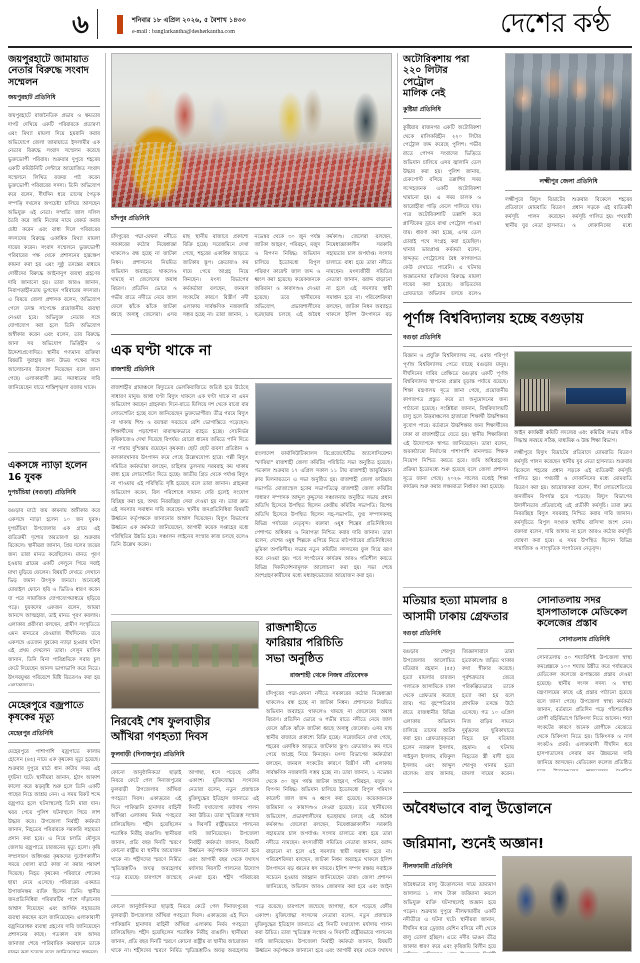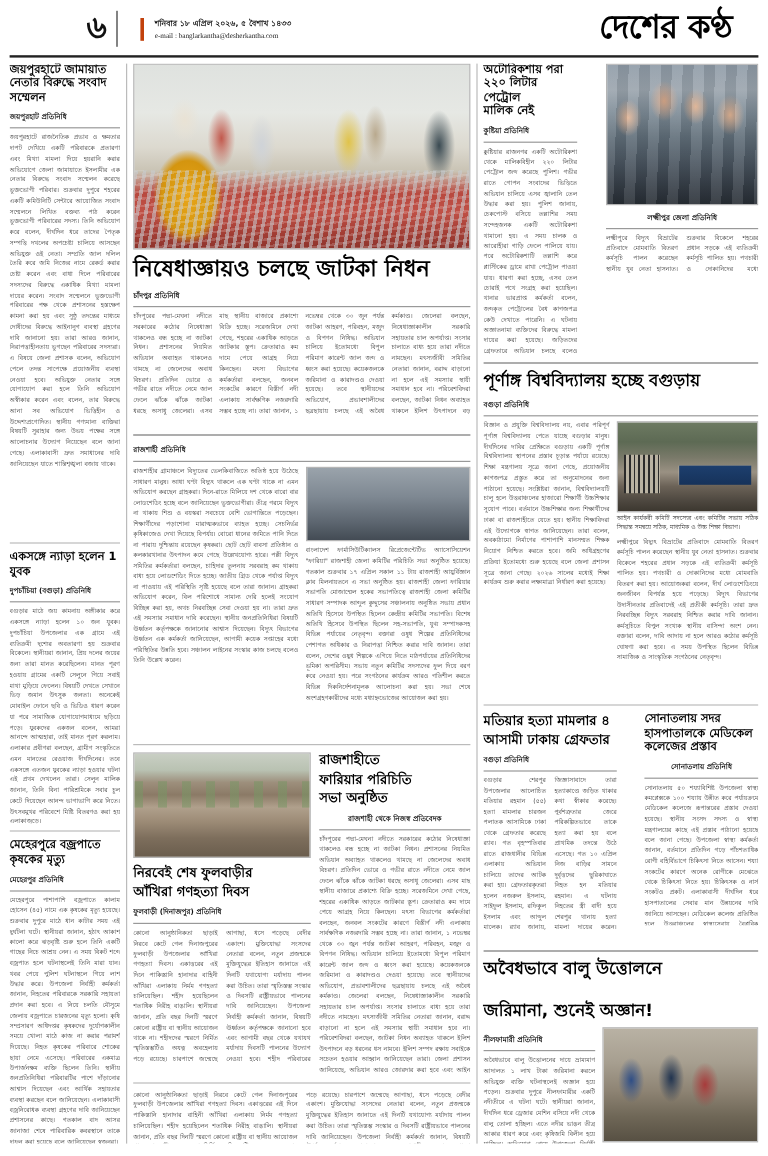--- a/index.html
+++ b/index.html
@@ -29,30 +29,30 @@
     line-height: 1;
     padding-right: 8px;
   }
   .mh-rule { width: 1px; height: 30px; background: #333; margin-right: 9px; }
   .mh-title {
     font-size: 27px; font-weight: bold; color: #000;
     font-family: "DejaVu Sans", sans-serif;
     letter-spacing: -0.5px; line-height: 1;
   }
   .mh-meta {
-    border-left: 3px solid #c2410c;
+    border-left: 6px solid #c2410c;
     margin-left: 10px; padding-left: 9px;
     display: flex; flex-direction: column; justify-content: center;
     gap: 2px;
   }
   .mh-date { font-size: 6.5px; color: #111; font-family: "DejaVu Sans", sans-serif; font-weight: bold; white-space: nowrap;}
   .mh-email { font-size: 6px; color: #222; font-family: "Liberation Serif", serif; white-space: nowrap;}
   .mh-spacer { flex: 1 1 auto; }
   .mh-logo {
-    font-size: 27px; font-weight: bold; color: #000;
+    font-size: 27px; font-weight: normal; color: #000;
     font-family: "DejaVu Sans", sans-serif;
     margin-right: 18px; letter-spacing: -0.5px;
   }
   .mast-rule { height: 1.6px; background: #222; margin: 2px 0 5px 0; }
 
   
   .body-grid {
     display: grid;
     grid-template-columns: 97px 1px 291px 1px 234px;
     height: 900px;
@@ -227,21 +227,21 @@
       <div>
         <div class="hl hl-xs">জয়পুরহাটে জামায়াত নেতার বিরুদ্ধে সংবাদ সম্মেলন</div>
         <div class="byline">জয়পুরহাট প্রতিনিধি</div>
         <div class="byline-rule"></div>
         <div class="bodytext" style="height:335px;">জয়পুরহাটে রাজনৈতিক প্রভাব ও ক্ষমতার দাপট দেখিয়ে একটি পরিবারকে প্রতারণা এবং মিথ্যা মামলা দিয়ে হয়রানি করার অভিযোগে জেলা জামায়াতে ইসলামীর এক নেতার বিরুদ্ধে সংবাদ সম্মেলন করেছে ভুক্তভোগী পরিবার। শুক্রবার দুপুরে শহরের একটি কমিউনিটি সেন্টারে আয়োজিত সংবাদ সম্মেলনে লিখিত বক্তব্য পাঠ করেন ভুক্তভোগী পরিবারের সদস্য। তিনি অভিযোগ করে বলেন, দীর্ঘদিন ধরে তাদের পৈতৃক সম্পত্তি দখলের অপচেষ্টা চালিয়ে আসছেন অভিযুক্ত ওই নেতা। সম্প্রতি জাল দলিল তৈরি করে জমি নিজের নামে রেকর্ড করার চেষ্টা করেন এবং বাধা দিলে পরিবারের সদস্যদের বিরুদ্ধে একাধিক মিথ্যা মামলা দায়ের করেন। সংবাদ সম্মেলনে ভুক্তভোগী পরিবারের পক্ষ থেকে প্রশাসনের হস্তক্ষেপ কামনা করা হয় এবং সুষ্ঠু তদন্তের মাধ্যমে দোষীদের বিরুদ্ধে আইনানুগ ব্যবস্থা গ্রহণের দাবি জানানো হয়। তারা আরও জানান, নিরাপত্তাহীনতায় ভুগছেন পরিবারের সদস্যরা। এ বিষয়ে জেলা প্রশাসক বলেন, অভিযোগ পেলে তদন্ত সাপেক্ষে প্রয়োজনীয় ব্যবস্থা নেওয়া হবে। অভিযুক্ত নেতার সঙ্গে যোগাযোগ করা হলে তিনি অভিযোগ অস্বীকার করেন এবং বলেন, তার বিরুদ্ধে আনা সব অভিযোগ ভিত্তিহীন ও উদ্দেশ্যপ্রণোদিত। স্থানীয় গণ্যমান্য ব্যক্তিরা বিষয়টি সুরাহার জন্য উভয় পক্ষের সঙ্গে আলোচনার উদ্যোগ নিয়েছেন বলে জানা গেছে। এলাকাবাসী দ্রুত সমাধানের দাবি জানিয়েছেন যাতে শান্তিশৃঙ্খলা বজায় থাকে।</div>
       </div>
 
       <div class="hrule"></div>
 
       <div>
-        <div class="hl hl-xs">একসঙ্গে ন্যাড়া হলেন 1 যুবক</div>
+        <div class="hl hl-xs">একসঙ্গে ন্যাড়া হলেন 16 যুবক</div>
         <div class="byline">দুপচাঁচিয়া (বগুড়া) প্রতিনিধি</div>
         <div class="byline-rule"></div>
         <div class="bodytext" style="height:180px;">বগুড়ার মাঠে জয় কামনায় অঙ্গীকার করে একসঙ্গে ন্যাড়া হলেন ১০ জন যুবক। দুপচাঁচিয়া উপজেলার এক গ্রামে এই ব্যতিক্রমী দৃশ্যের অবতারণা হয় শুক্রবার বিকেলে। স্থানীয়রা জানান, প্রিয় দলের জয়ের জন্য তারা মানত করেছিলেন। মানত পূরণ হওয়ায় গ্রামের একটি সেলুনে গিয়ে সবাই মাথা মুড়িয়ে ফেলেন। বিষয়টি দেখতে সেখানে ভিড় জমান উৎসুক জনতা। অনেকেই মোবাইল ফোনে ছবি ও ভিডিও ধারণ করেন যা পরে সামাজিক যোগাযোগমাধ্যমে ছড়িয়ে পড়ে। যুবকদের একজন বলেন, আমরা আনন্দে আত্মহারা, তাই মানত পূরণ করলাম। এলাকার প্রবীণরা বলছেন, গ্রামীণ সংস্কৃতিতে এমন মানতের রেওয়াজ দীর্ঘদিনের। তবে একসঙ্গে এতজন যুবকের ন্যাড়া হওয়ার ঘটনা এই প্রথম দেখলেন তারা। সেলুন মালিক জানান, তিনি বিনা পারিশ্রমিকে সবার চুল কেটে দিয়েছেন আনন্দ ভাগাভাগি করে নিতে। উৎসবমুখর পরিবেশে মিষ্টি বিতরণও করা হয় এলাকাজুড়ে।</div>
       </div>
 
       <div class="hrule"></div>
 
       <div>
         <div class="hl hl-xs">মেহেরপুরে বজ্রপাতে কৃষকের মৃত্যু</div>
         <div class="byline">মেহেরপুর প্রতিনিধি</div>
@@ -251,29 +251,29 @@
 
     </div>
 
     <div class="vrule"></div>
 
     <div class="col col-mid">
 
       <div class="photo ph-fish"></div>
 
       <div>
-        <div class="hl hl-l" style="margin-top:6px;">নিষেধাজ্ঞায়ও চলছে জাটকা নিধন</div>
         <div class="byline">চাঁদপুর প্রতিনিধি</div>
         <div class="byline-rule"></div>
         <div class="bodytext cols4" style="height:95px;">চাঁদপুরের পদ্মা-মেঘনা নদীতে সরকারের কঠোর নিষেধাজ্ঞা থাকলেও বন্ধ হচ্ছে না জাটকা নিধন। প্রশাসনের নিয়মিত অভিযান অব্যাহত থাকলেও থামছে না জেলেদের অবাধ বিচরণ। প্রতিদিন ভোরে ও গভীর রাতে নদীতে নেমে জাল ফেলে ঝাঁকে ঝাঁকে জাটকা ধরছে অসাধু জেলেরা। এসব মাছ স্থানীয় বাজারে প্রকাশ্যে বিক্রি হচ্ছে। সরেজমিনে দেখা গেছে, শহরের একাধিক আড়তে জাটকার স্তূপ। ক্রেতারাও কম দামে পেয়ে আগ্রহ নিয়ে কিনছেন। মৎস্য বিভাগের কর্মকর্তারা বলছেন, জনবল সংকটের কারণে বিস্তীর্ণ নদী এলাকায় সার্বক্ষণিক নজরদারি সম্ভব হচ্ছে না। তারা জানান, ১ নভেম্বর থেকে ৩০ জুন পর্যন্ত জাটকা আহরণ, পরিবহন, মজুদ ও বিপণন নিষিদ্ধ। অভিযান চালিয়ে ইতোমধ্যে বিপুল পরিমাণ কারেন্ট জাল জব্দ ও ধ্বংস করা হয়েছে। কয়েকজনকে জরিমানা ও কারাদণ্ডও দেওয়া হয়েছে। তবে স্থানীয়দের অভিযোগ, প্রভাবশালীদের ছত্রছায়ায় চলছে এই অবৈধ কর্মকাণ্ড। জেলেরা বলছেন, নিষেধাজ্ঞাকালীন সরকারি সহায়তার চাল অপর্যাপ্ত। সংসার চালাতে বাধ্য হয়ে তারা নদীতে নামছেন। মৎস্যজীবী সমিতির নেতারা জানান, বরাদ্দ বাড়ানো না হলে এই সমস্যার স্থায়ী সমাধান হবে না। পরিবেশবিদরা বলছেন, জাটকা নিধন অব্যাহত থাকলে ইলিশ উৎপাদনে বড় ধরনের ধস নামবে। ইলিশ সম্পদ রক্ষায় সবাইকে সচেতন হওয়ার আহ্বান জানিয়েছেন তারা। জেলা প্রশাসন জানিয়েছে, অভিযান আরও জোরদার করা হবে এবং আইন অমান্যকারীদের বিরুদ্ধে কঠোর ব্যবস্থা নেওয়া হবে। ভ্রাম্যমাণ আদালতের কার্যক্রমও বাড়ানো হচ্ছে নদীর বিভিন্ন পয়েন্টে।</div>
       </div>
 
       <div class="hrule-dark"></div>
 
       <div>
+        <div class="hl hl-m" style="margin-top:2px;">এক ঘণ্টা থাকে না</div>
         <div class="byline">রাজশাহী প্রতিনিধি</div>
         <div class="byline-rule"></div>
         <div style="display:grid; grid-template-columns: 1fr 1fr; gap:6px;">
           <div class="bodytext" style="height:225px;">রাজশাহীর গ্রামাঞ্চলে বিদ্যুতের ভেলকিবাজিতে অতিষ্ঠ হয়ে উঠেছে সাধারণ মানুষ। আধা ঘণ্টা বিদ্যুৎ থাকলে এক ঘণ্টা থাকে না এমন অভিযোগ করছেন গ্রাহকরা। দিনে-রাতে মিলিয়ে দশ থেকে বারো বার লোডশেডিং হচ্ছে বলে জানিয়েছেন ভুক্তভোগীরা। তীব্র গরমে বিদ্যুৎ না থাকায় শিশু ও বয়স্করা সবচেয়ে বেশি ভোগান্তিতে পড়েছেন। শিক্ষার্থীদের পড়াশোনা মারাত্মকভাবে ব্যাহত হচ্ছে। সেচনির্ভর কৃষিকাজেও দেখা দিয়েছে বিপর্যয়। বোরো ধানের জমিতে পানি দিতে না পারায় দুশ্চিন্তায় রয়েছেন কৃষকরা। ছোট ছোট ব্যবসা প্রতিষ্ঠান ও কলকারখানার উৎপাদন কমে গেছে উল্লেখযোগ্য হারে। পল্লী বিদ্যুৎ সমিতির কর্মকর্তারা বলছেন, চাহিদার তুলনায় সরবরাহ কম থাকায় বাধ্য হয়ে লোডশেডিং দিতে হচ্ছে। জাতীয় গ্রিড থেকে পর্যাপ্ত বিদ্যুৎ না পাওয়ায় এই পরিস্থিতি সৃষ্টি হয়েছে বলে তারা জানান। গ্রাহকরা অভিযোগ করেন, বিল পরিশোধে সামান্য দেরি হলেই সংযোগ বিচ্ছিন্ন করা হয়, অথচ নিরবচ্ছিন্ন সেবা দেওয়া হয় না। তারা দ্রুত এই সমস্যার সমাধান দাবি করেছেন। স্থানীয় জনপ্রতিনিধিরা বিষয়টি ঊর্ধ্বতন কর্তৃপক্ষকে জানানোর আশ্বাস দিয়েছেন। বিদ্যুৎ বিভাগের ঊর্ধ্বতন এক কর্মকর্তা জানিয়েছেন, আগামী কয়েক সপ্তাহের মধ্যে পরিস্থিতির উন্নতি হবে। সঞ্চালন লাইনের সংস্কার কাজ চলছে বলেও তিনি উল্লেখ করেন।</div>
           <div>
             <div class="photo ph-strip"></div>
             <div class="bodytext" style="height:158px; margin-top:4px;">বাংলাদেশ ফার্মাসিউটিক্যালস রিপ্রেজেন্টেটিভ অ্যাসোসিয়েশন "ফারিয়া" রাজশাহী জেলা কমিটির পরিচিতি সভা অনুষ্ঠিত হয়েছে। গতকাল শুক্রবার ১৭ এপ্রিল সকাল ১১ টায় রাজশাহী আয়ুর্বিজ্ঞান ক্লাব মিলনায়তনে এ সভা অনুষ্ঠিত হয়। রাজশাহী জেলা ফারিয়ার সভাপতি মোজাম্মেল হকের সভাপতিত্বে রাজশাহী জেলা কমিটির সাধারণ সম্পাদক আব্দুল কুদ্দুসের সঞ্চালনায় অনুষ্ঠিত সভায় প্রধান অতিথি হিসেবে উপস্থিত ছিলেন কেন্দ্রীয় কমিটির সভাপতি। বিশেষ অতিথি হিসেবে উপস্থিত ছিলেন সহ-সভাপতি, যুগ্ম সম্পাদকসহ বিভিন্ন পর্যায়ের নেতৃবৃন্দ। বক্তারা ওষুধ শিল্পের প্রতিনিধিদের পেশাগত অধিকার ও নিরাপত্তা নিশ্চিত করার দাবি জানান। তারা বলেন, দেশের ওষুধ শিল্পকে এগিয়ে নিতে মাঠপর্যায়ের প্রতিনিধিদের ভূমিকা অপরিসীম। সভায় নতুন কমিটির সদস্যদের ফুল দিয়ে বরণ করে নেওয়া হয়। পরে সংগঠনের কার্যক্রম আরও গতিশীল করতে বিভিন্ন দিকনির্দেশনামূলক আলোচনা করা হয়। সভা শেষে অংশগ্রহণকারীদের মধ্যে মধ্যাহ্নভোজের আয়োজন করা হয়।</div>
           </div>
         </div>
       </div>

